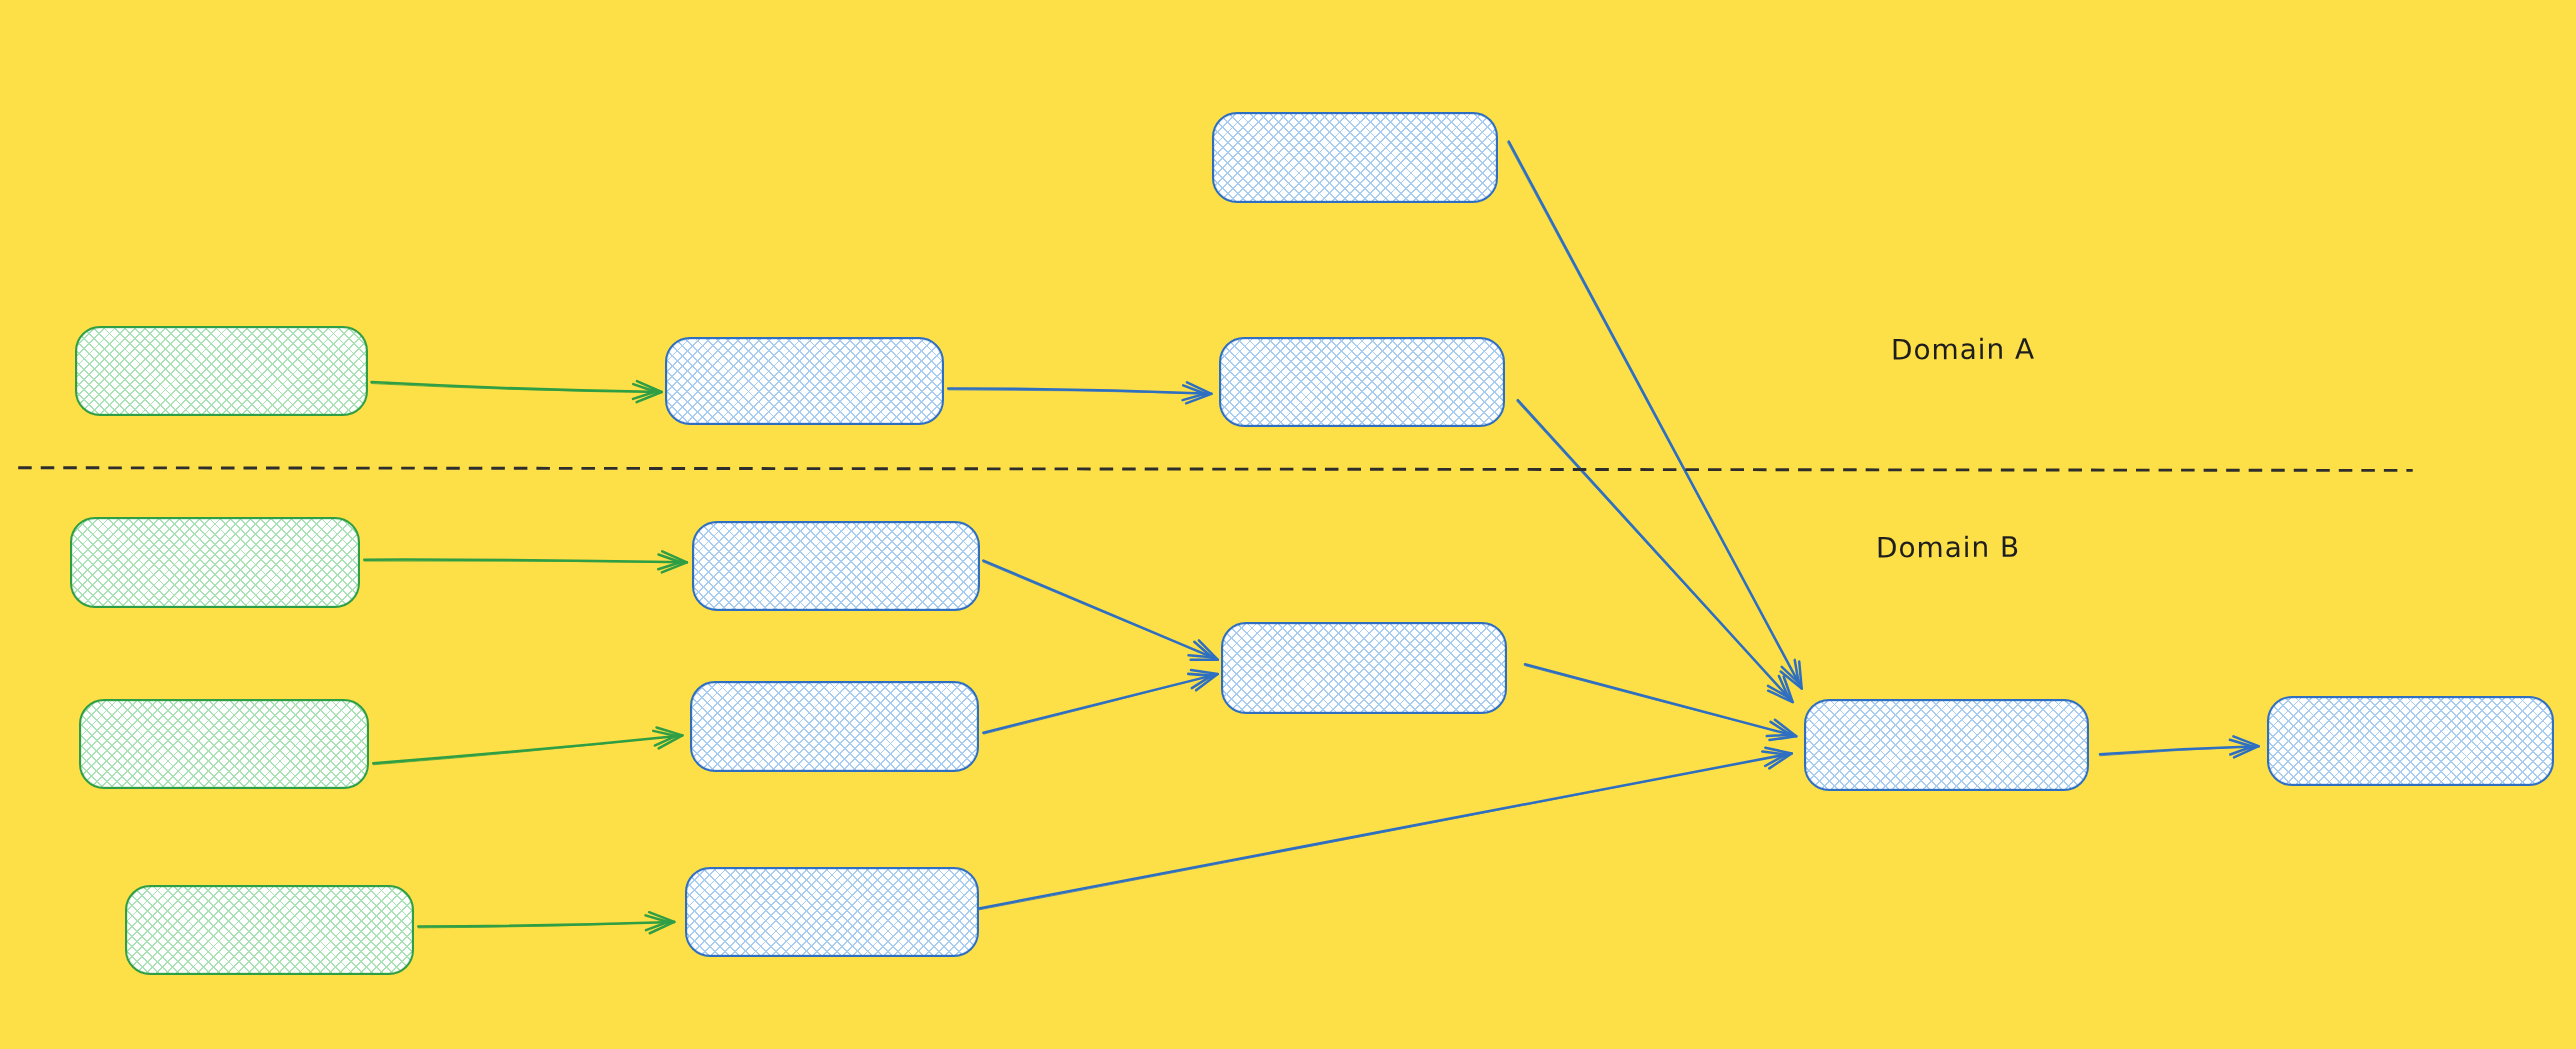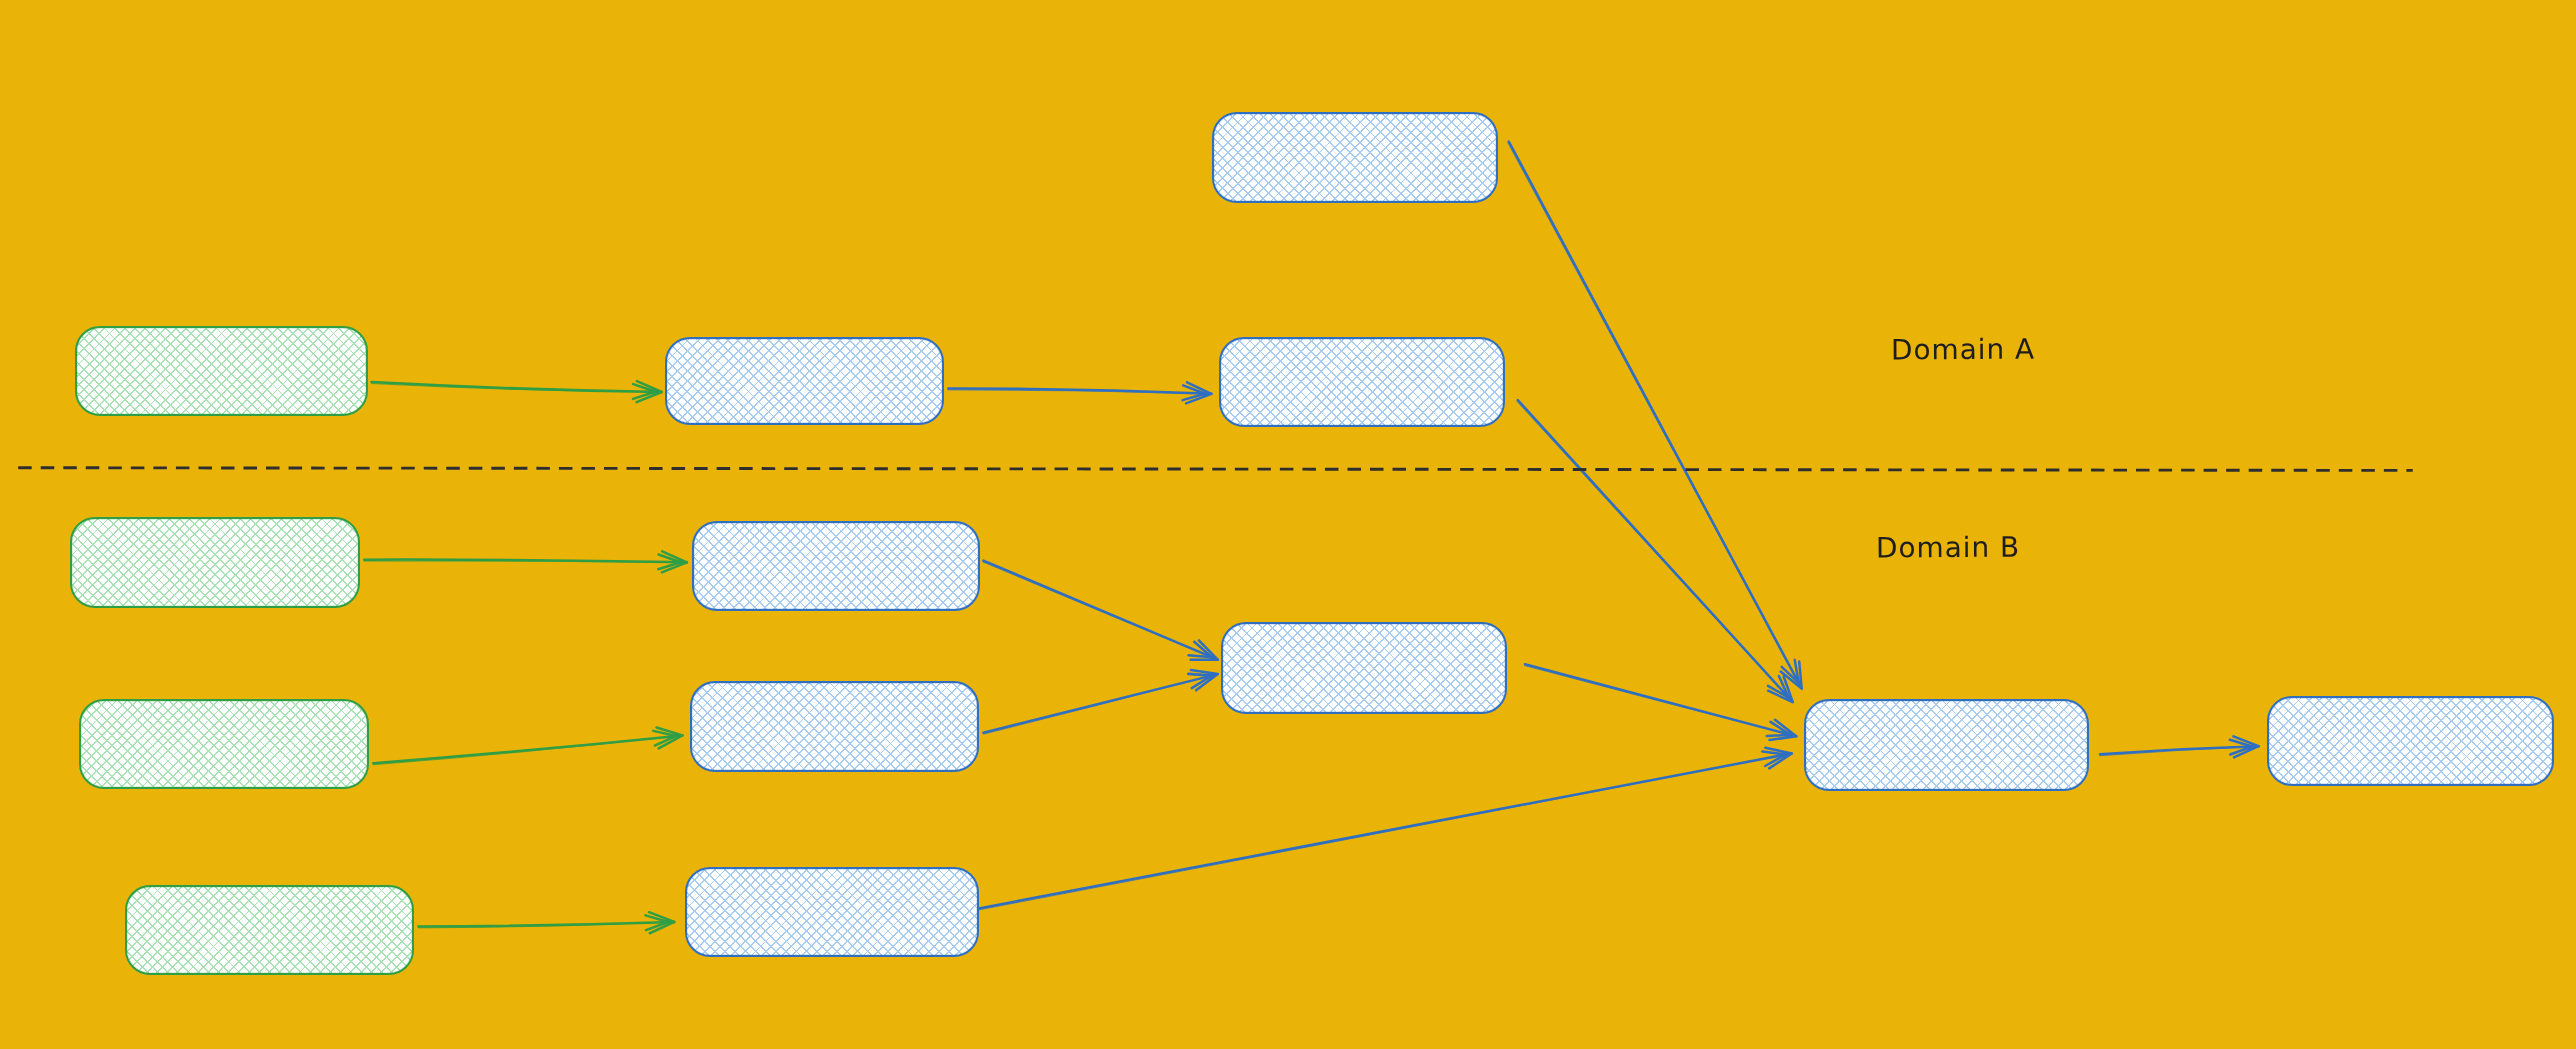--- a/index.html
+++ b/index.html
@@ -3,21 +3,21 @@
 <meta charset="utf-8">
 <style>
   html, body {
     margin: 0; padding: 0;
     background: #ffffff;
   }
   .canvas {
     position: relative;
     width: 2576px;
     height: 1049px;
-    background: #eab308;
+    background: #fde047;
     overflow: hidden;
     font-family: "DejaVu Sans", sans-serif;
   }
   #edge-layer {
     position: absolute;
     left: 0; top: 0;
     width: 2576px;
     height: 1049px;
   }
   #node-layer { position: absolute; left: 0; top: 0; }

